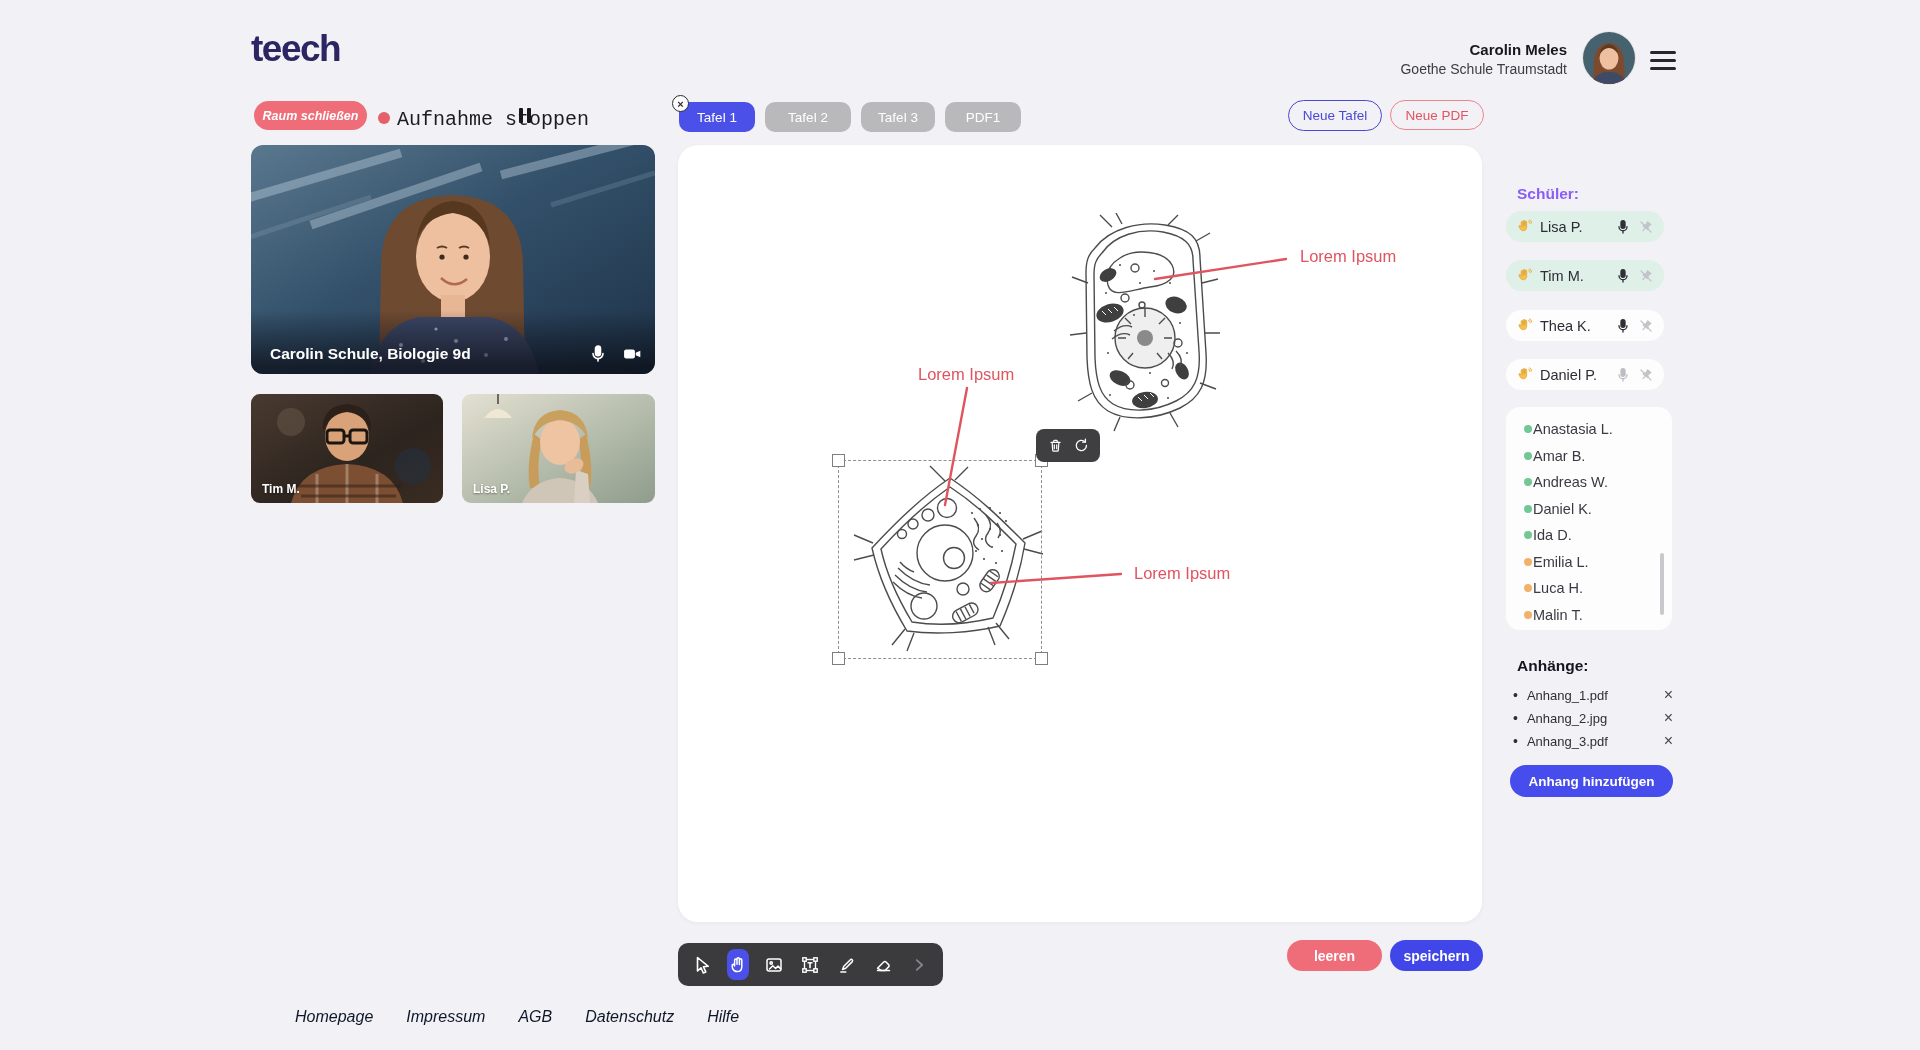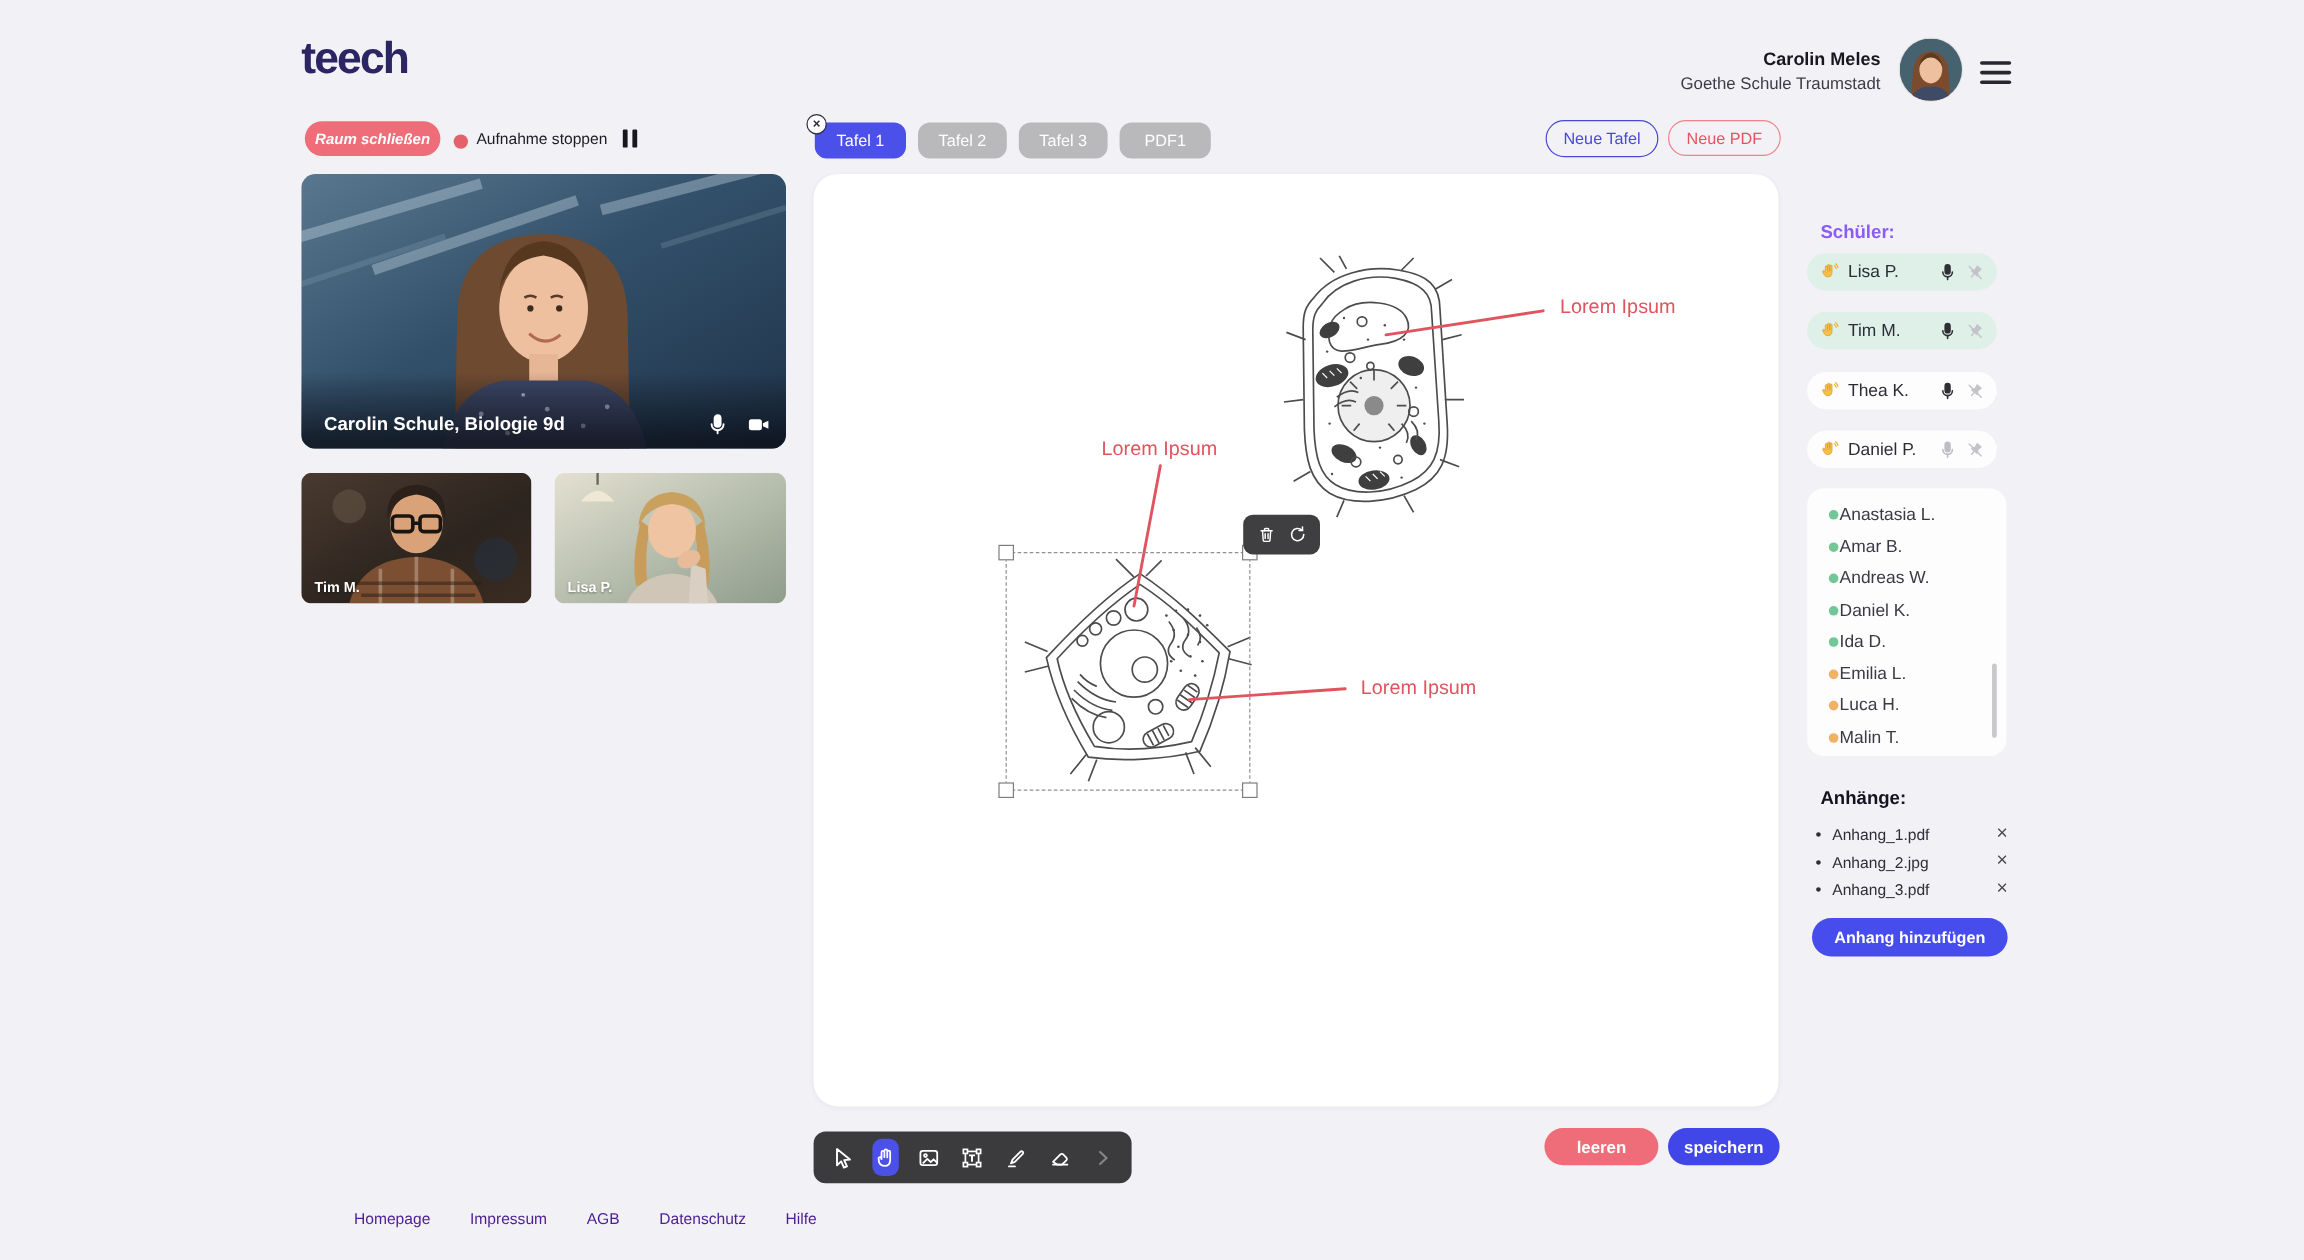--- a/index.html
+++ b/index.html
@@ -14,42 +14,42 @@
   .user-name{font-size:15px;font-weight:bold;color:#17171f;}
   .user-school{font-size:14px;color:#3c3c46;}
   .avatar{left:1583px;top:32px;width:52px;height:52px;border-radius:50%;overflow:hidden;box-shadow:0 0 0 1px rgba(0,0,0,.05);}
   .hamburger{left:1650px;top:51px;width:26px;}
   .hamburger div{height:2.6px;background:#26262e;border-radius:2px;margin-bottom:5.4px;}
 
   
   .close-room{left:254px;top:101px;width:113px;height:29px;border-radius:15px;background:#ee6d78;
       color:#fff;font-size:12.5px;font-weight:bold;font-style:italic;}
   .rec-dot{left:378px;top:112px;width:12px;height:12px;border-radius:50%;background:#e4606b;}
-  .rec-label{left:397px;top:108px;font-size:13px;color:#1c1c24;cursor:pointer;}
+  .rec-label{left:397px;top:108px;font-size:20px;color:#1c1c24;cursor:pointer;font-family:Liberation Mono, monospace;}
   .pause{left:519px;top:108px;display:flex;gap:4px;cursor:pointer;}
   .pause div{width:4px;height:15px;background:#17171f;border-radius:1px;}
 
   
   .video-main{left:251px;top:145px;width:404px;height:229px;border-radius:12px;overflow:hidden;}
   .video-main svg,.thumb svg{display:block;}
   .video-shade{position:absolute;left:0;bottom:0;width:100%;height:64px;
       background:linear-gradient(180deg,rgba(10,12,20,0) 0%,rgba(10,12,20,.72) 90%);}
   .video-label{position:absolute;left:19px;bottom:11px;font-size:15.5px;font-weight:bold;color:#fff;}
   .video-icons{position:absolute;right:12px;bottom:10px;display:flex;gap:13px;color:#fff;}
   .thumb{border-radius:9px;overflow:hidden;width:192px;height:109px;top:394px;cursor:pointer;}
   .thumb-tim{left:251px;} .thumb-lisa{left:462px;width:193px;}
   .thumb-label{position:absolute;left:11px;bottom:7px;font-size:12px;color:#fff;font-weight:bold;text-shadow:0 1px 2px rgba(0,0,0,.4);}
 
   
   .tab-close{left:672px;top:95px;width:17px;height:17px;border-radius:50%;background:#fcfcfd;
       border:1.6px solid #2c2c34;color:#2c2c34;font-size:11px;line-height:14px;text-align:center;font-weight:bold;z-index:3;}
   .tabs{left:679px;top:102px;display:flex;gap:10px;}
   .tab{height:30px;border-radius:10px;background:#b9b9bc;color:#fff;font-size:13.5px;display:flex;align-items:center;justify-content:center;}
   .tab-active{background:#4b50e9;text-align:right;}
-  .tw1{width:76px;}.tw2{width:74px;}.tw3{width:74px;}.tw4{width:76px;}
+  .tw1{width:76px;}.tw2{width:86px;}.tw3{width:74px;}.tw4{width:76px;}
   .new-board{left:1288px;top:100px;width:94px;height:31px;border-radius:16px;border:1.6px solid #4a49d4;
       color:#4a49d4;font-size:13.5px;background:transparent;}
   .new-pdf{left:1390px;top:100px;width:94px;height:30px;border-radius:16px;border:1.6px solid #ec858d;
       color:#e25560;font-size:13.5px;background:transparent;}
 
   
   .whiteboard{left:678px;top:145px;width:804px;height:777px;background:#fff;border-radius:20px;
       box-shadow:0 1px 4px rgba(30,30,60,.05);}
   .cell-svg{position:absolute;}
   .anno-label{position:absolute;font-size:16.5px;color:#e0545f;cursor:pointer;}
@@ -92,21 +92,21 @@
   .attach-row{left:1513px;width:160px;display:flex;align-items:center;gap:9px;}
   .attach-bullet{font-size:14px;color:#2e2e38;}
   .attach-name{font-size:13px;color:#2e2e38;flex:1;}
   .attach-x{font-size:16px;color:#45454d;line-height:1;}
   .ar0{top:687px;} .ar1{top:710px;} .ar2{top:733px;}
   .attach-add{left:1510px;top:765px;width:163px;height:32px;border-radius:16px;background:#474cec;color:#fff;
       font-size:13.5px;font-weight:bold;}
 
   
   .footer{left:295px;top:1008px;display:flex;gap:33px;}
-  .footer a{font-size:13px;color:#4c1d95;text-decoration:none;cursor:pointer;}
+  .footer a{font-size:16px;color:#0f172a;text-decoration:none;cursor:pointer;font-style:italic;}
 </style>
 </head>
 <body>
 
 <div id="app">
 
   <div class="abs logo">teech</div>
   <div class="abs user-block">
     <div class="user-name">Carolin Meles</div>
     <div class="user-school">Goethe Schule Traumstadt</div>

